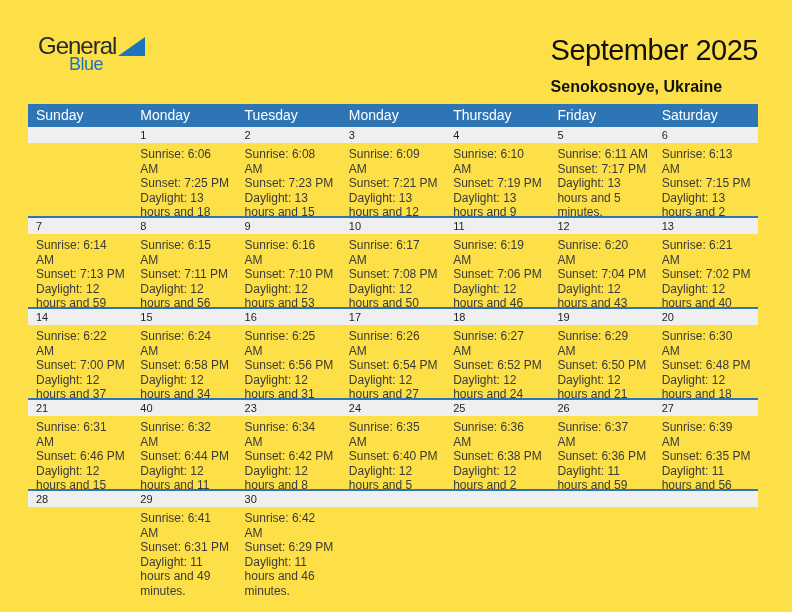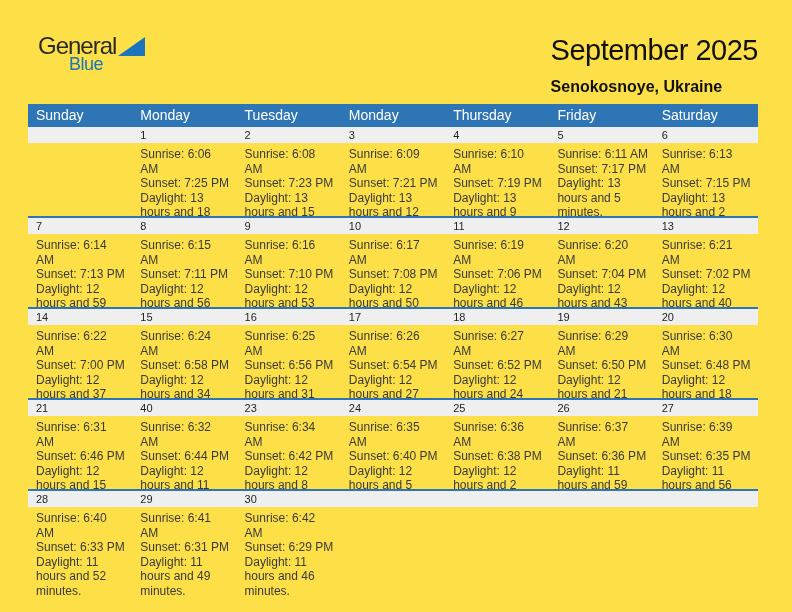--- a/index.html
+++ b/index.html
@@ -294,25 +294,20 @@
             <div class="day-info">
               <div>Sunrise: 6:39 AM</div>
               <div>Sunset: 6:35 PM</div>
               <div>Daylight: 11 hours and 56 minutes.</div>
             </div>
           </div>
         </div>
         <div class="week-row">
           <div class="day-cell">
             <div class="num-band">28</div>
-            <div class="day-info">
-              <div>Sunrise: 6:40 AM</div>
-              <div>Sunset: 6:33 PM</div>
-              <div>Daylight: 11 hours and 52 minutes.</div>
-            </div>
           </div>
           <div class="day-cell">
             <div class="num-band">29</div>
             <div class="day-info">
               <div>Sunrise: 6:41 AM</div>
               <div>Sunset: 6:31 PM</div>
               <div>Daylight: 11 hours and 49 minutes.</div>
             </div>
           </div>
           <div class="day-cell">

